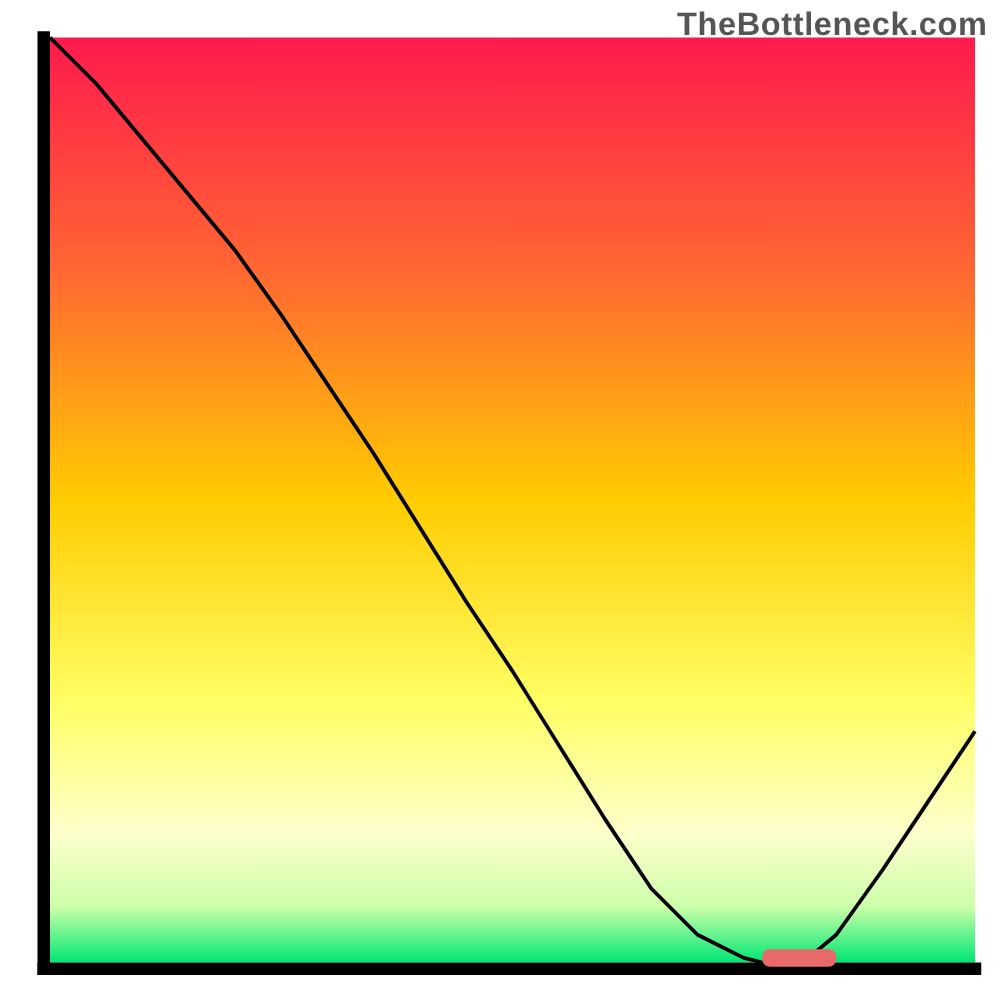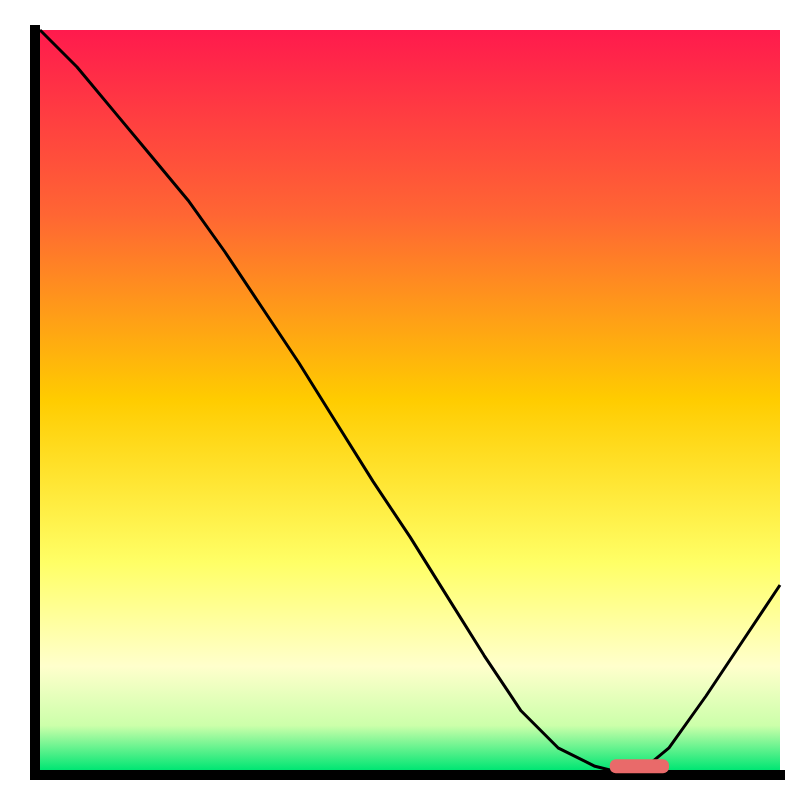--- a/index.html
+++ b/index.html
@@ -27,20 +27,21 @@
   }
   svg.chart {
     display: block;
   }
 </style>
 </head>
 <body>
 
 <div class="container">
 
+  <div class="watermark">TheBottleneck.com</div>
 
   <svg class="chart" width="800" height="800">
     <defs>
       <linearGradient id="bg-grad" x1="0" y1="0" x2="0" y2="1">
 
       <stop offset="0%" stop-color="#ff1a4d"></stop>
           <stop offset="25%" stop-color="#ff6633"></stop>
           <stop offset="50%" stop-color="#ffcc00"></stop>
           <stop offset="72%" stop-color="#ffff66"></stop>
           <stop offset="86%" stop-color="#ffffcc"></stop>

